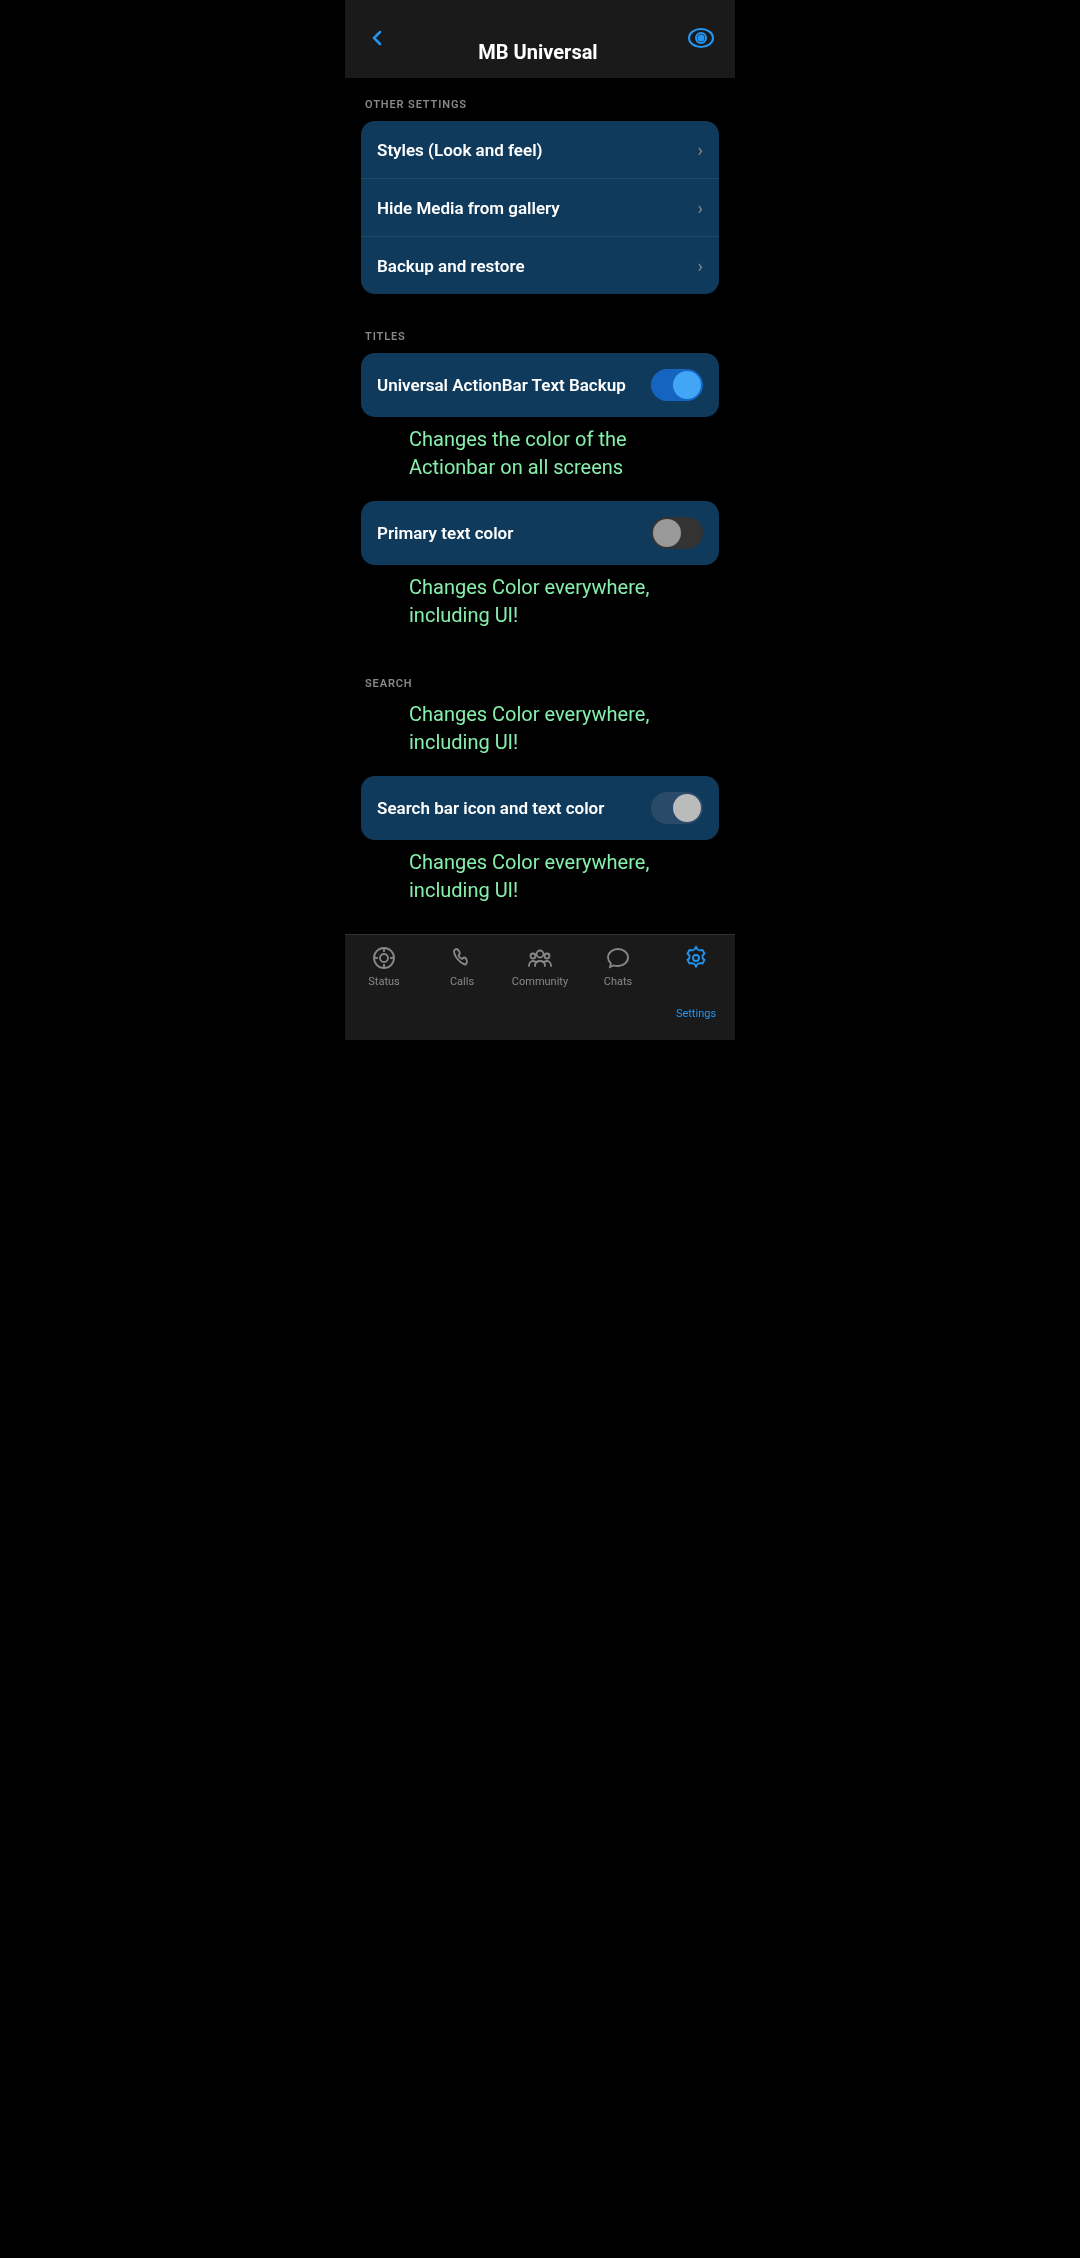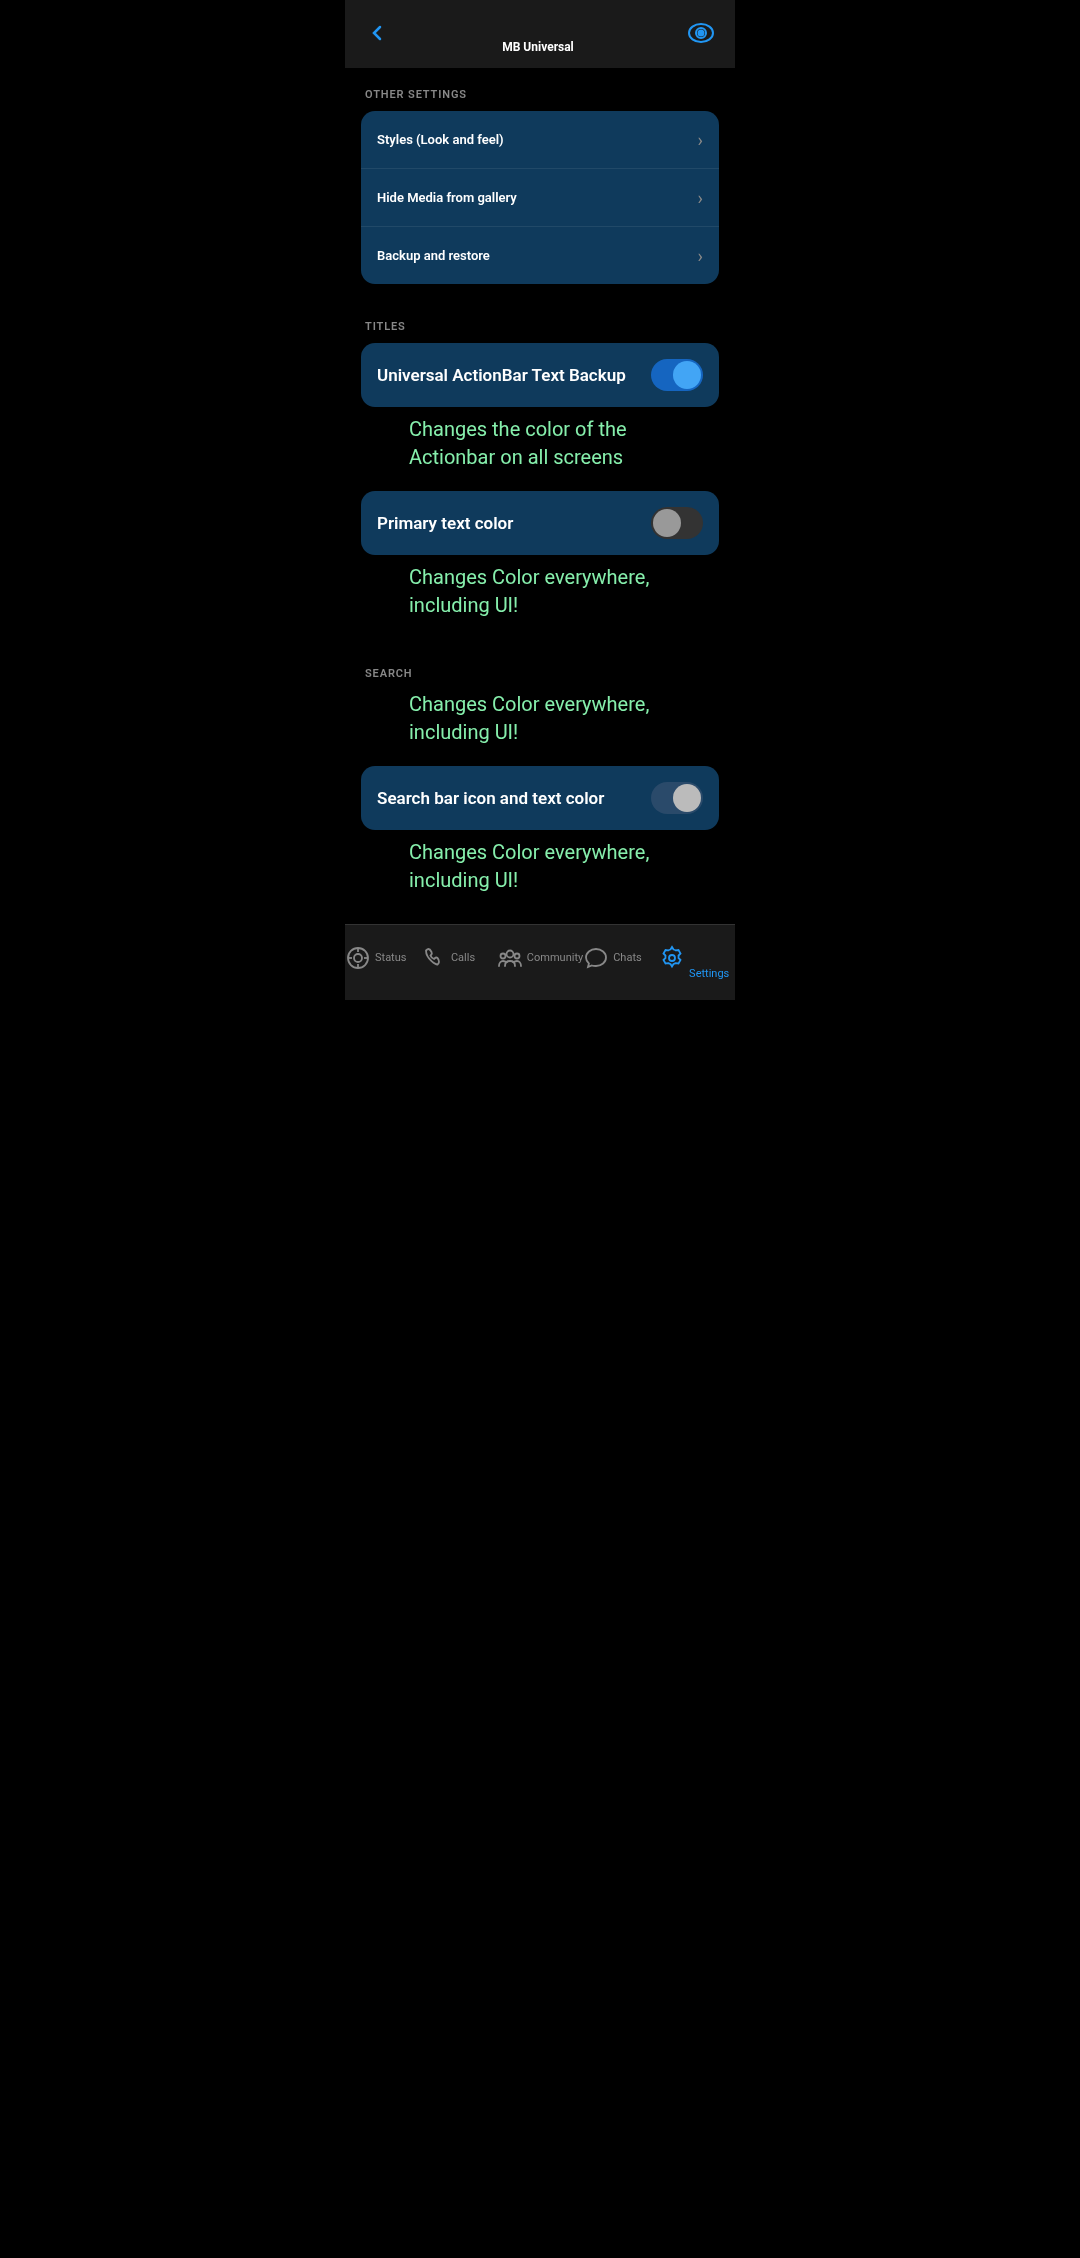--- a/index.html
+++ b/index.html
@@ -28,21 +28,21 @@
     }
 
     .header-back {
       color: #2196f3;
       font-size: 26px;
       cursor: pointer;
       line-height: 1;
     }
 
     .header-title {
-      font-size: 12px;
+      font-size: 20px;
       font-weight: 700;
       color: #fff;
       margin-top: 24px;
     }
 
     .header-eye {
       color: #2196f3;
       font-size: 22px;
     }
 
@@ -80,21 +80,21 @@
       padding: 18px 16px;
       border-bottom: 1px solid rgba(255,255,255,0.08);
       cursor: pointer;
     }
     .card-item:last-child {
       border-bottom: none;
       align-items: center;
     }
 
     .card-item-label {
-      font-size: 13px;
+      font-size: 17px;
       font-weight: 600;
       color: #fff;
     }
 
     .chevron {
       color: #888;
       font-size: 18px;
     }
 
     .section-gap {
@@ -184,20 +184,21 @@
     .bottom-nav {
       display: flex;
       background: #1a1a1a;
       border-top: 1px solid #333;
       padding: 10px 0 20px;
     }
 
     .nav-item {
       flex: 1;
       display: flex;
+      flex-direction: column;
       align-items: center;
       gap: 4px;
       cursor: pointer;
     }
 
     .nav-label {
       font-size: 11px;
       color: #888;
     }
 

